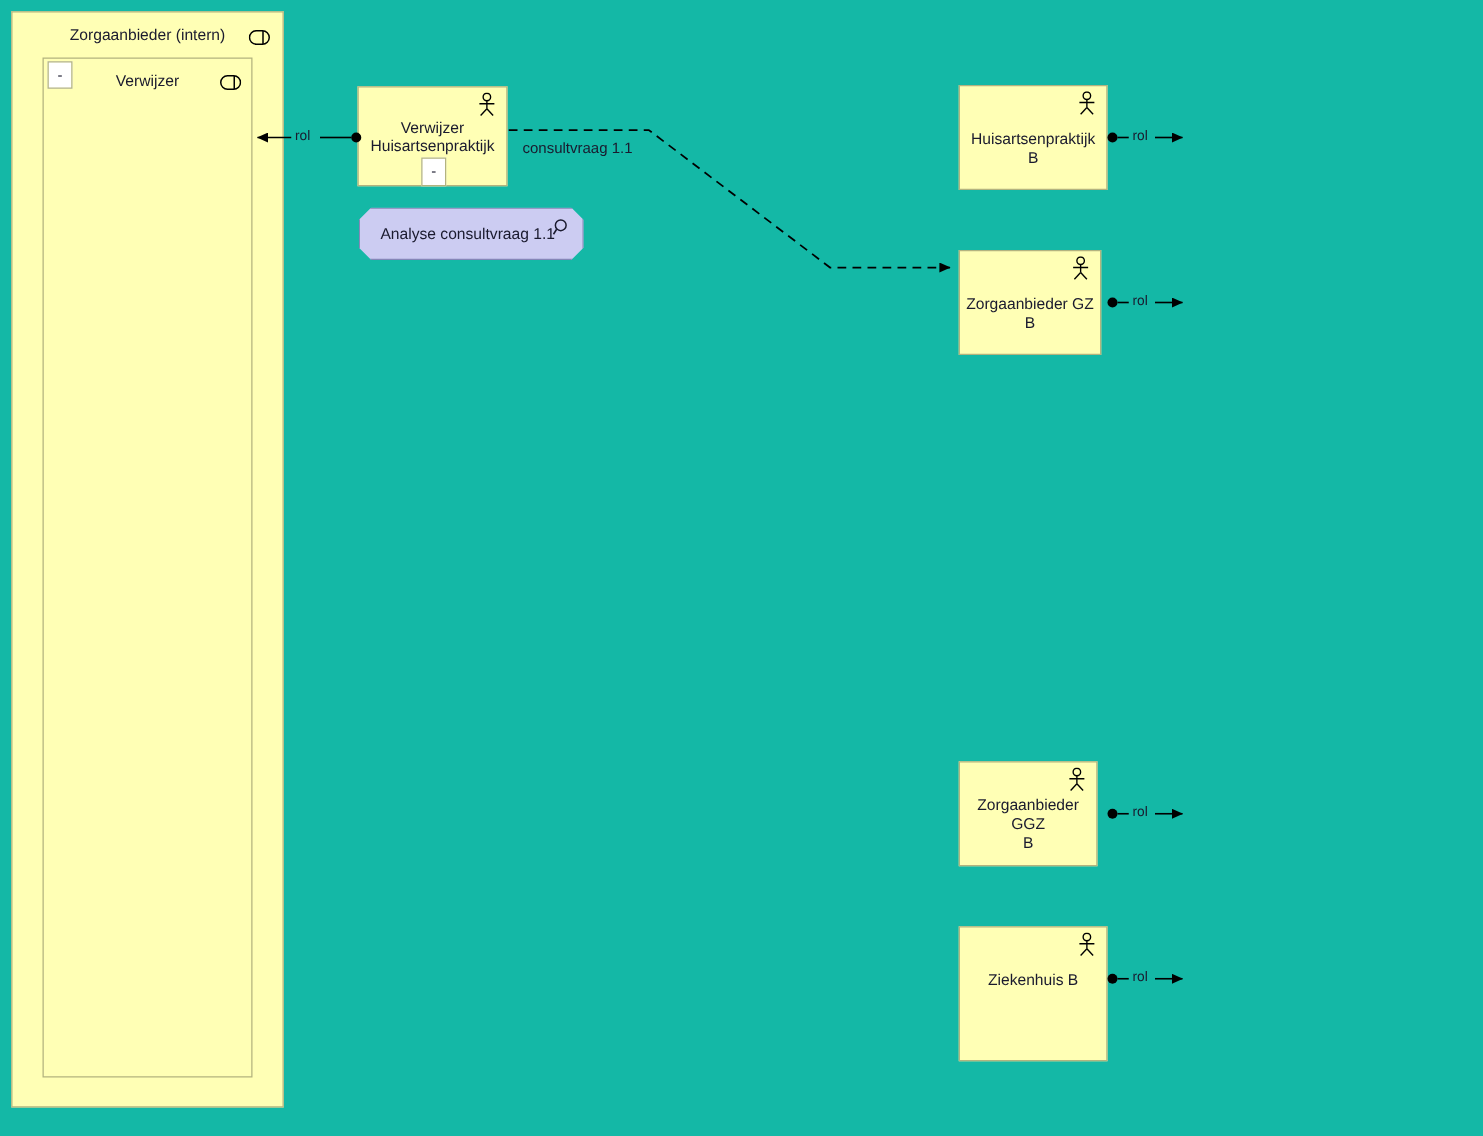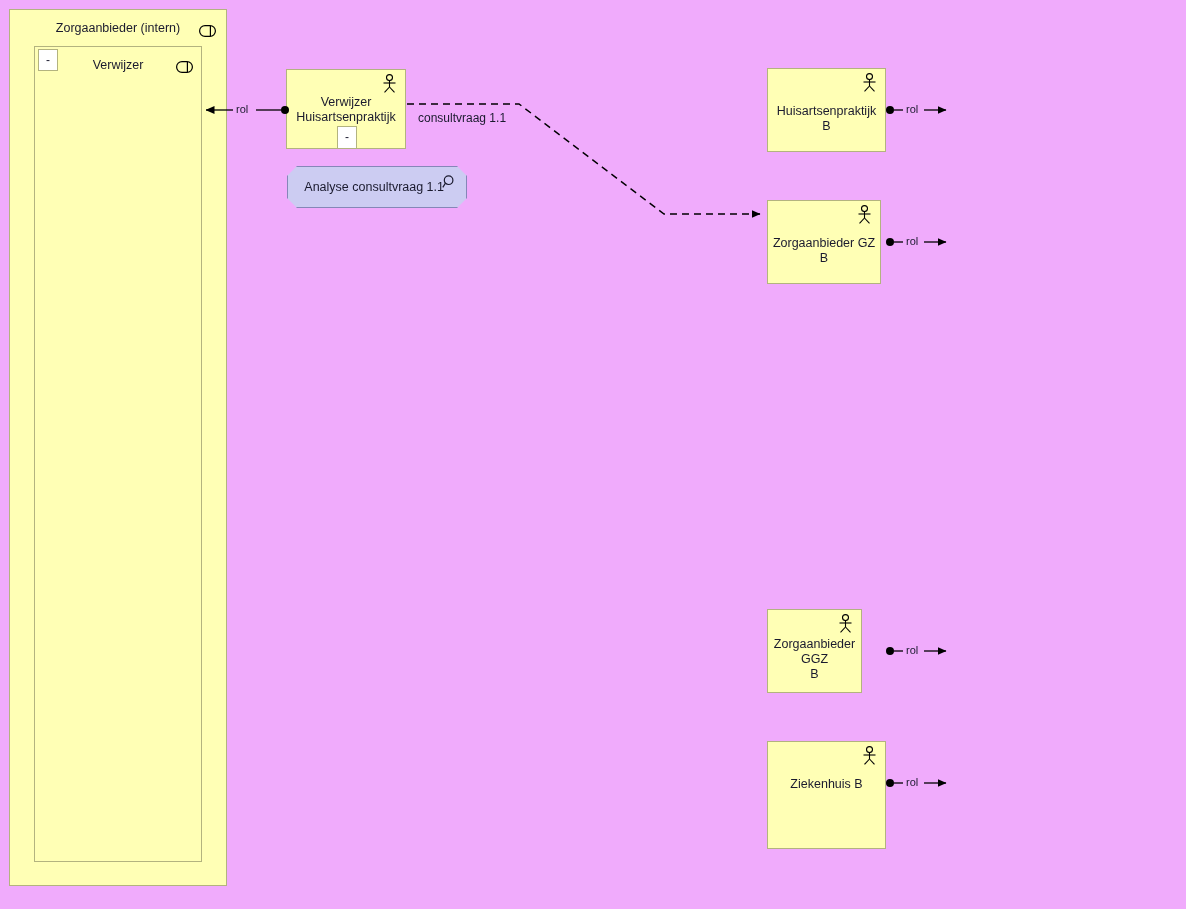--- a/index.html
+++ b/index.html
@@ -8,21 +8,21 @@
     background: #ffffff;
   }
   body {
     font-family: "Liberation Sans", sans-serif;
     -webkit-font-smoothing: antialiased;
   }
   #canvas {
     position: relative;
     width: 1186px;
     height: 909px;
-    background: #f0abfc;
+    background: #14b8a6;
     overflow: hidden;
   }
 
   
   .node {
     position: absolute;
     box-sizing: border-box;
     border: 1px solid #b3b37f;
     background: #ffffb5;
   }
@@ -177,21 +177,21 @@
       <svg viewBox="0 0 15 19" width="15" height="19">
         <circle cx="7.5" cy="3.6" r="3" fill="none" stroke="#000" stroke-width="1.1"></circle>
         <line x1="7.5" y1="6.6" x2="7.5" y2="13" stroke="#000" stroke-width="1.1"></line>
         <line x1="1.5" y1="9" x2="13.5" y2="9" stroke="#000" stroke-width="1.1"></line>
         <line x1="7.5" y1="13" x2="2.5" y2="18.4" stroke="#000" stroke-width="1.1"></line>
         <line x1="7.5" y1="13" x2="12.5" y2="18.4" stroke="#000" stroke-width="1.1"></line>
       </svg>
     </span>
   </div>
 
-  <div class="node" style="left:767px; top:609px; width:95px; height:84px;padding-left:38px;">
+  <div class="node" style="left:767px; top:609px; width:111px; height:84px;padding-left:38px;">
     <div class="node-label actor-label" style="top:27px;">Zorgaanbieder GGZ
 B</div>
     <span class="icon actor-icon" style="right:8px; top:4px;">
       <svg viewBox="0 0 15 19" width="15" height="19">
         <circle cx="7.5" cy="3.6" r="3" fill="none" stroke="#000" stroke-width="1.1"></circle>
         <line x1="7.5" y1="6.6" x2="7.5" y2="13" stroke="#000" stroke-width="1.1"></line>
         <line x1="1.5" y1="9" x2="13.5" y2="9" stroke="#000" stroke-width="1.1"></line>
         <line x1="7.5" y1="13" x2="2.5" y2="18.4" stroke="#000" stroke-width="1.1"></line>
         <line x1="7.5" y1="13" x2="12.5" y2="18.4" stroke="#000" stroke-width="1.1"></line>
       </svg>

